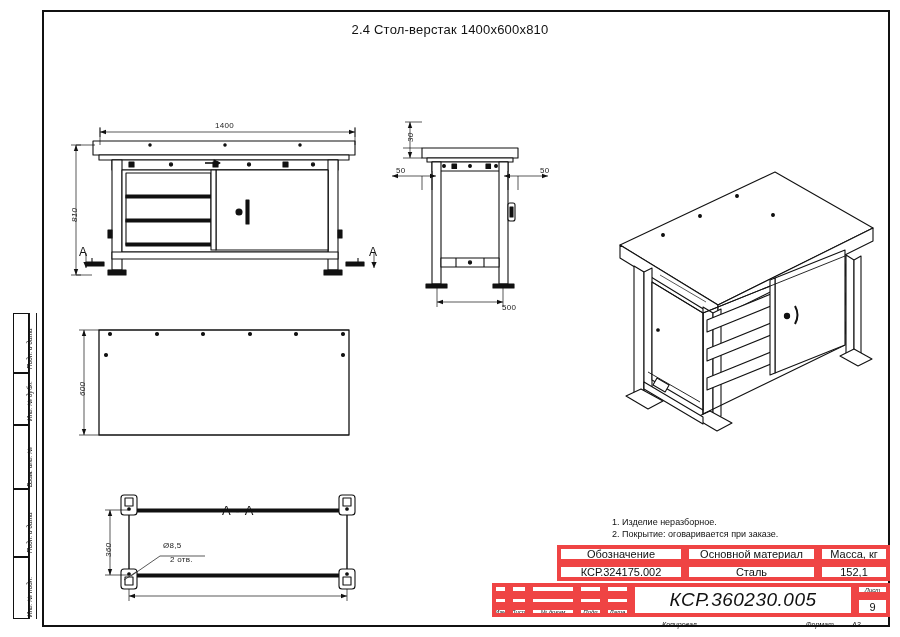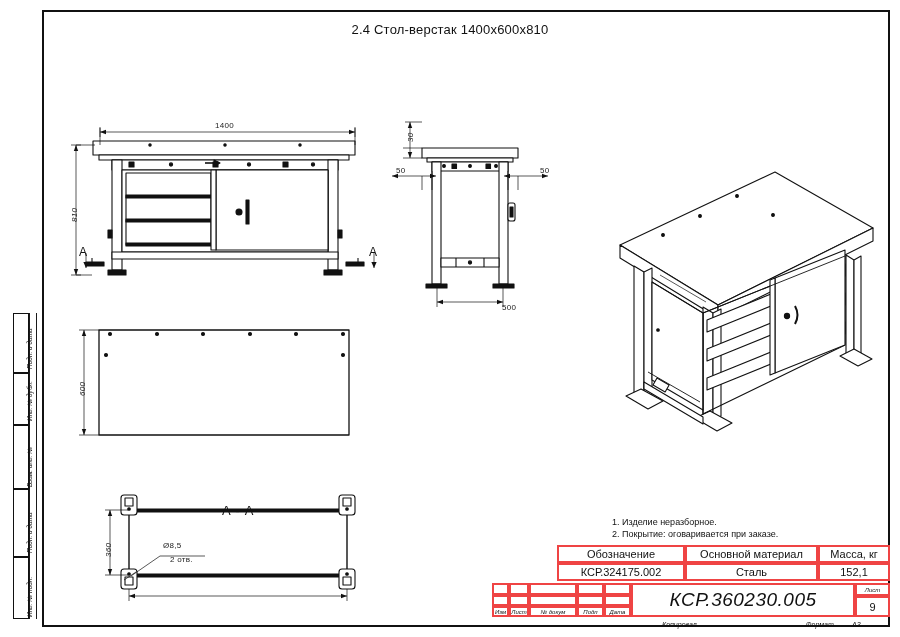--- a/index.html
+++ b/index.html
@@ -10,21 +10,21 @@
   .frame-outer{position:absolute;left:42px;top:10px;width:848px;height:617px;border:2px solid #111;box-sizing:border-box;}
   .txt{position:absolute;color:#111;white-space:nowrap;}
   .title-main{left:0;top:22px;width:900px;text-align:center;font-size:13px;letter-spacing:.2px;}
   .dimtxt{font-size:8px;letter-spacing:.3px;color:#222;}
   .dimtxt-v{font-size:8px;font-style:italic;letter-spacing:.3px;color:#222;transform:rotate(-90deg);transform-origin:0 0;}
   .secletter{font-size:12px;color:#111;}
   .margin-cell{position:absolute;border:1px solid #111;box-sizing:border-box;}
   .margin-lbl{position:absolute;font-size:6.5px;font-style:italic;color:#111;transform:rotate(-90deg);transform-origin:0 0;white-space:nowrap;}
   .svgwrap{position:absolute;left:0;top:0;width:900px;height:637px;pointer-events:none;}
   .notes{position:absolute;left:612px;top:516px;font-size:9px;line-height:12px;color:#111;}
-  .tblbox{position:absolute;border:2px solid #ef4444;box-sizing:border-box;display:flex;align-items:center;justify-content:center;font-size:11px;color:#111;overflow:hidden;}
+  .tblbox{position:absolute;border:4px solid #ef4444;box-sizing:border-box;display:flex;align-items:center;justify-content:center;font-size:11px;color:#111;overflow:hidden;}
   .tblbox.small{font-size:6px;font-style:italic;}
   .tblbox.big{font-size:19px;font-style:italic;letter-spacing:.5px;}
   .tblbox.med{font-size:11px;}
   svg{display:block;}
 </style>
 </head>
 <body>
 
 <div class="page">
 

